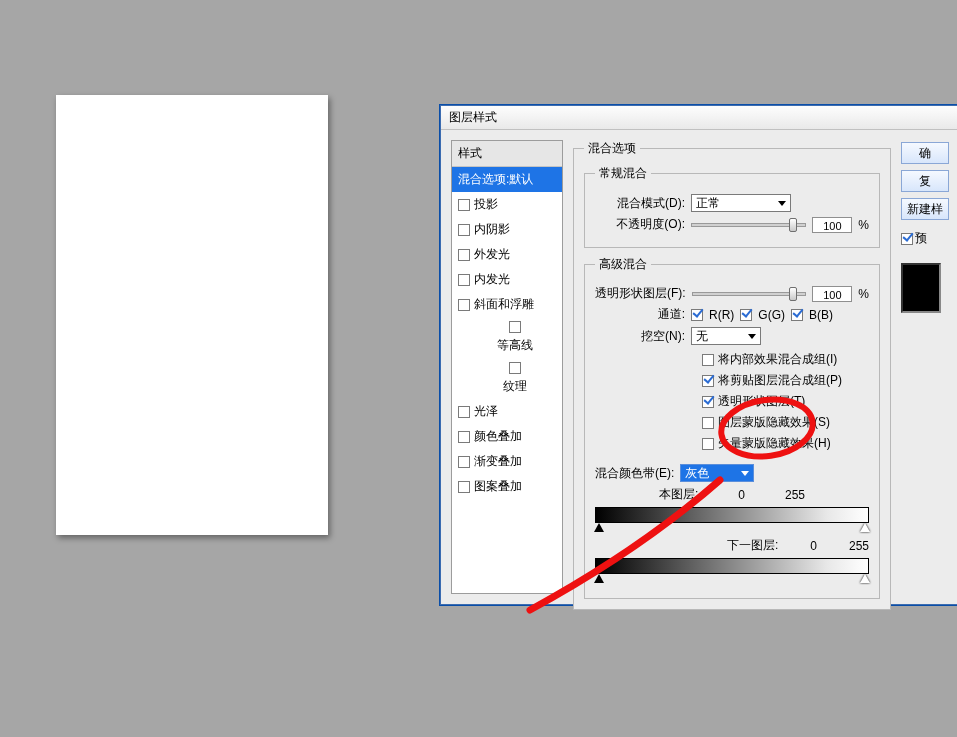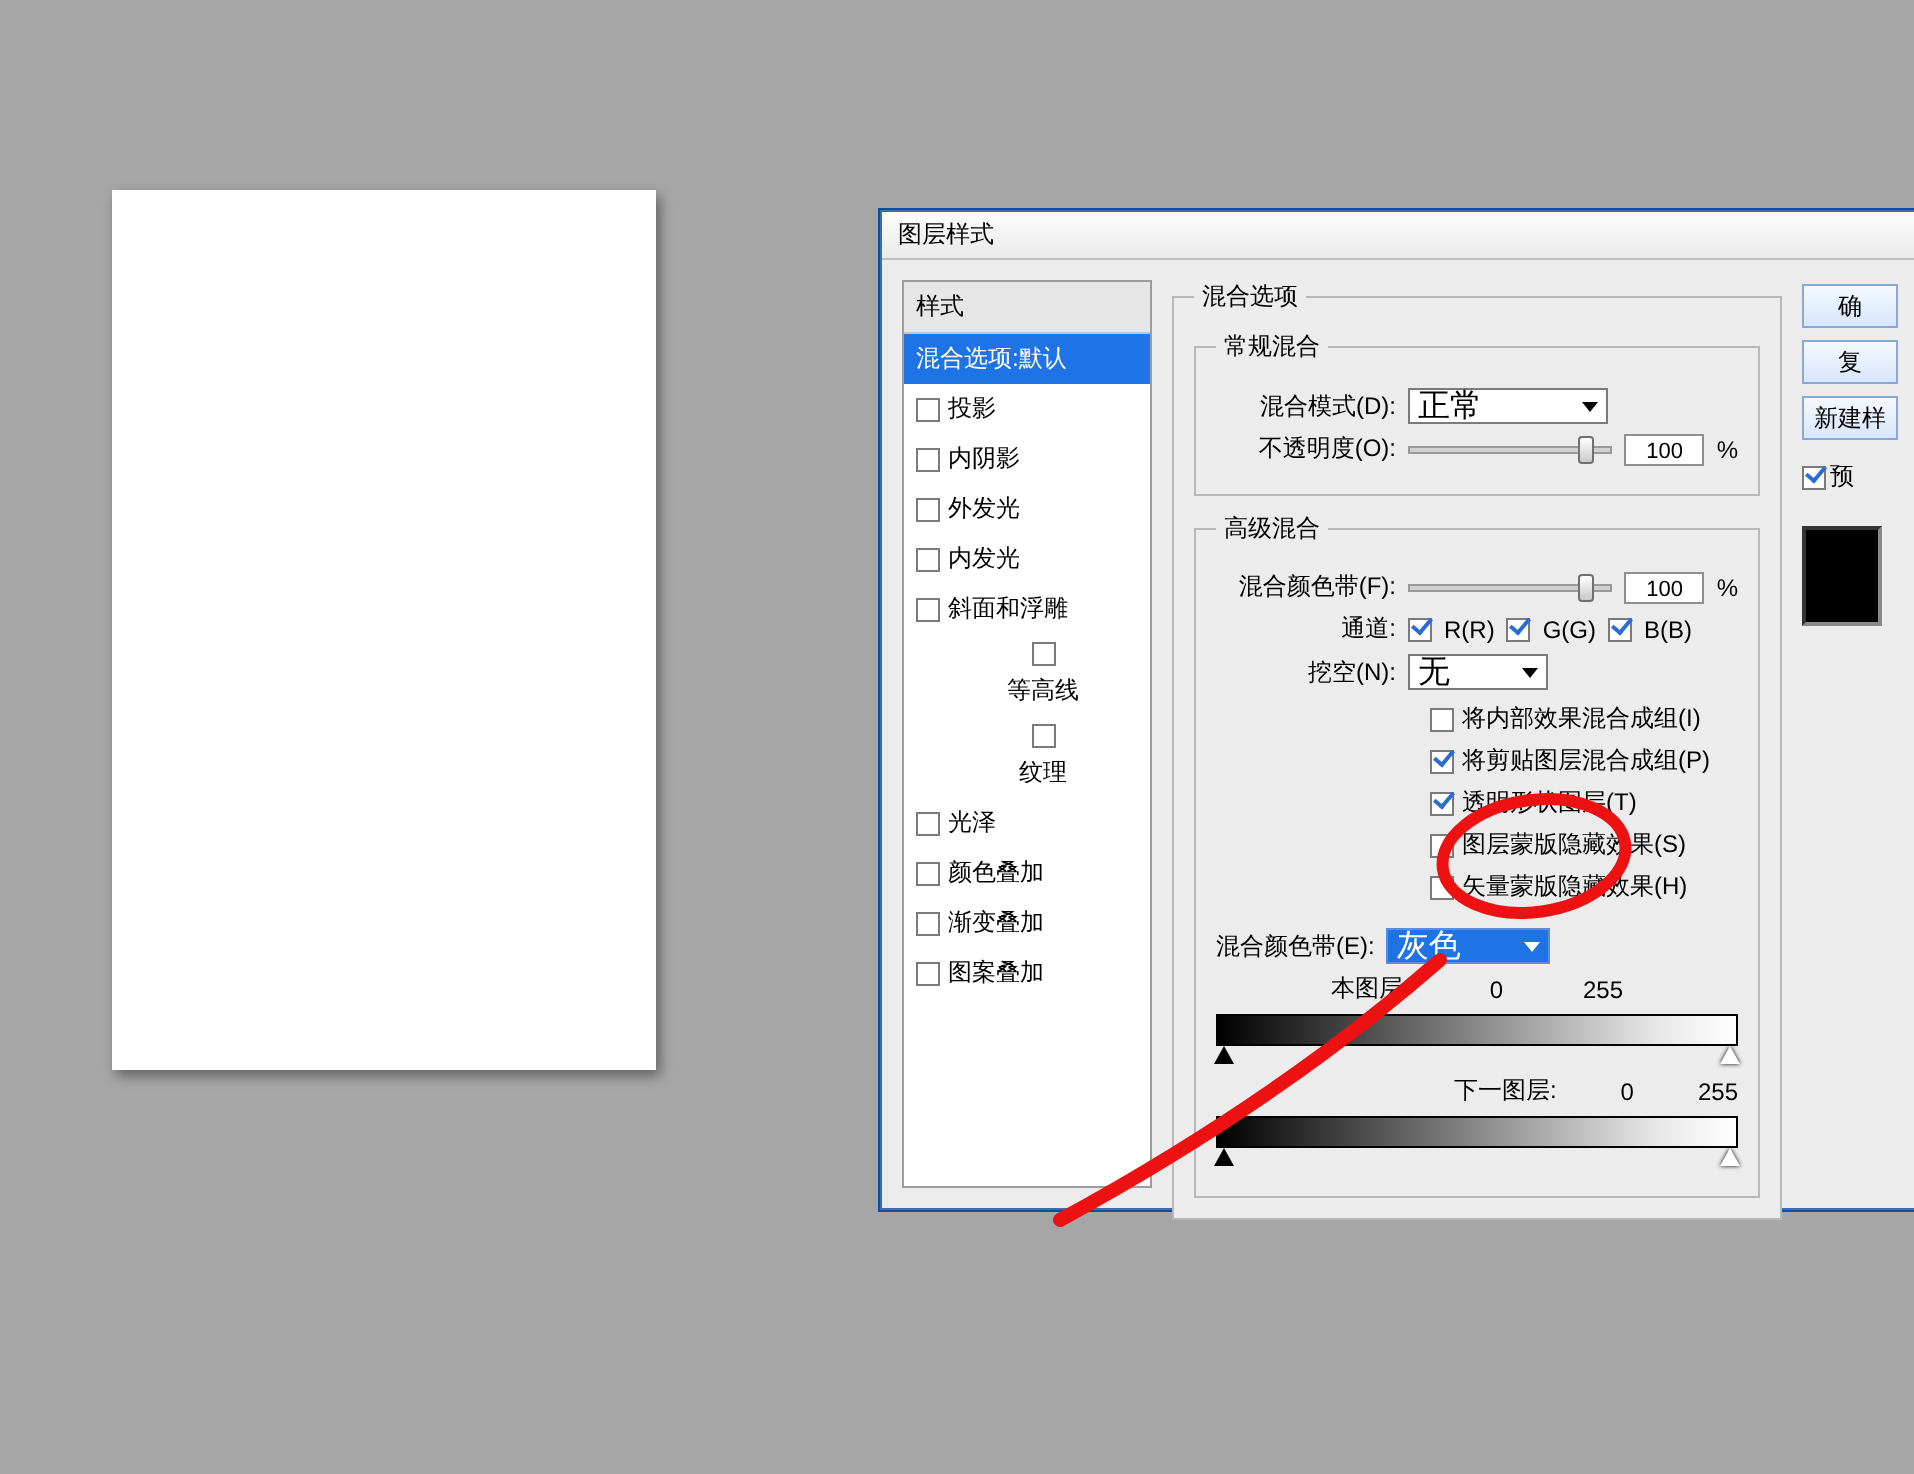--- a/index.html
+++ b/index.html
@@ -42,21 +42,21 @@
     padding: 0 8px;
   }
   .dlg-body {
     position: relative;
     padding: 10px;
     display: flex;
     height: calc(100% - 24px);
     gap: 10px;
   }
   .styles-list {
-    width: 125px;
+    width: 112px;
     background: #fff;
     border: 1px solid #9c9c9c;
     display: flex;
     flex-direction: column;
   }
   .styles-header {
     background: #e6e6e6;
     border-bottom: 1px solid #c4c4c4;
     padding: 4px 6px;
   }
@@ -91,21 +91,21 @@
     border: 1px solid #b8b8b8;
     padding: 8px 10px 10px 10px;
     margin: 0;
     background: #ececec;
   }
   legend { padding: 0 4px; }
   .row { display:flex; align-items:center; gap:6px; margin:4px 0; }
   .label-r { text-align:right; min-width:90px; }
   .select {
     border: 1px solid #7a7a7a; background:#fff; height:18px;
-    display:flex; align-items:center; padding:0 4px; font-size:16px;
+    display:flex; align-items:center; padding:0 4px; font-size:12px;
     position:relative; min-width:70px;
   }
   .select .arrow {
     margin-left:auto; width:0;height:0;border-left:4px solid transparent;border-right:4px solid transparent;border-top:5px solid #000;
   }
   .select.hl { background:#1e74e6; color:#fff;gap:32px; }
   .select.hl-wrap { border:1px solid #5a8edb; }
   .num {
     border:1px solid #8f8f8f; background:#fff; width:40px; height:16px;
     text-align:center; font-size:11px; line-height:16px;
@@ -226,21 +226,21 @@
                 <div class="thumb"></div>
               </div>
             <div class="num">100</div>
             <span>%</span>
           </div>
         </fieldset>
 
         <fieldset>
           <legend>高级混合</legend>
           <div class="row">
-            <span class="label-r">混合颜色带(F):</span>
+            <span class="label-r">透明形状图层(F):</span>
             <div class="slider">
                 <div class="thumb"></div>
               </div>
             <div class="num">100</div>
             <span>%</span>
           </div>
           <div class="row">
             <span class="label-r">通道:</span>
             <span class="cb checked"></span>
               <span>R(R)</span>

